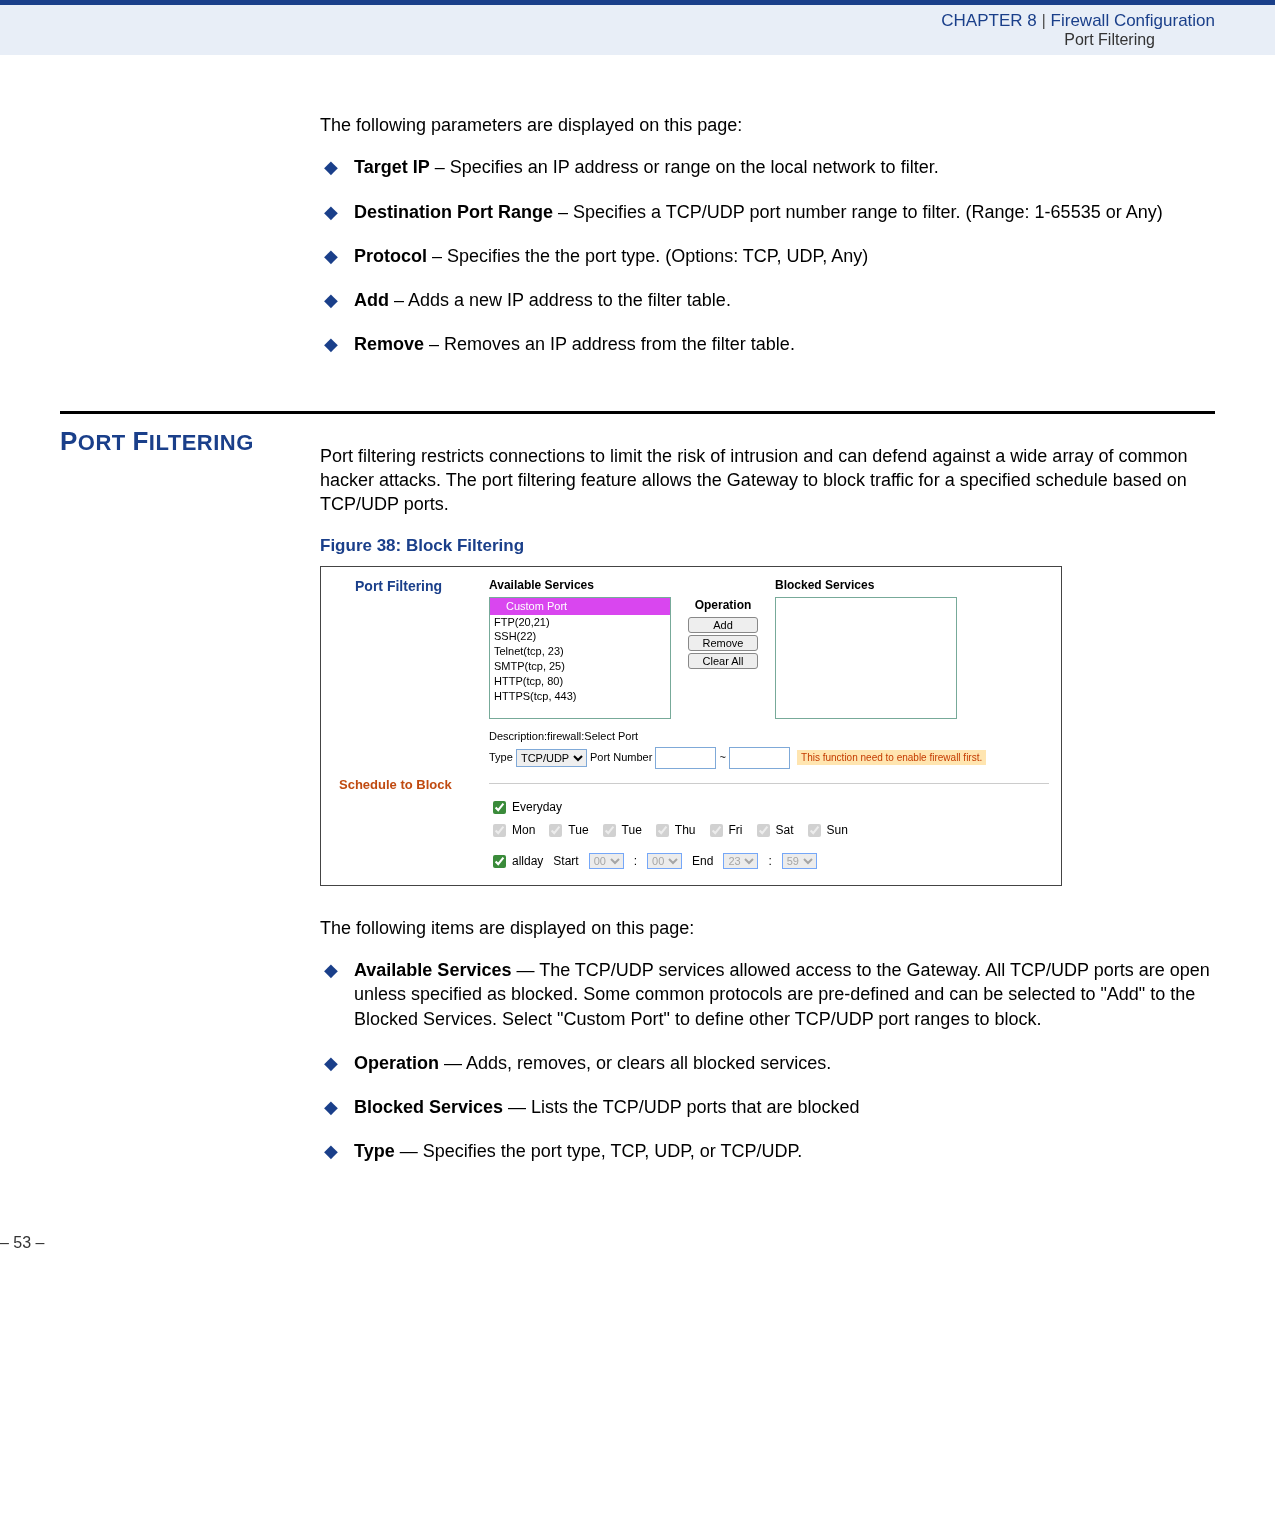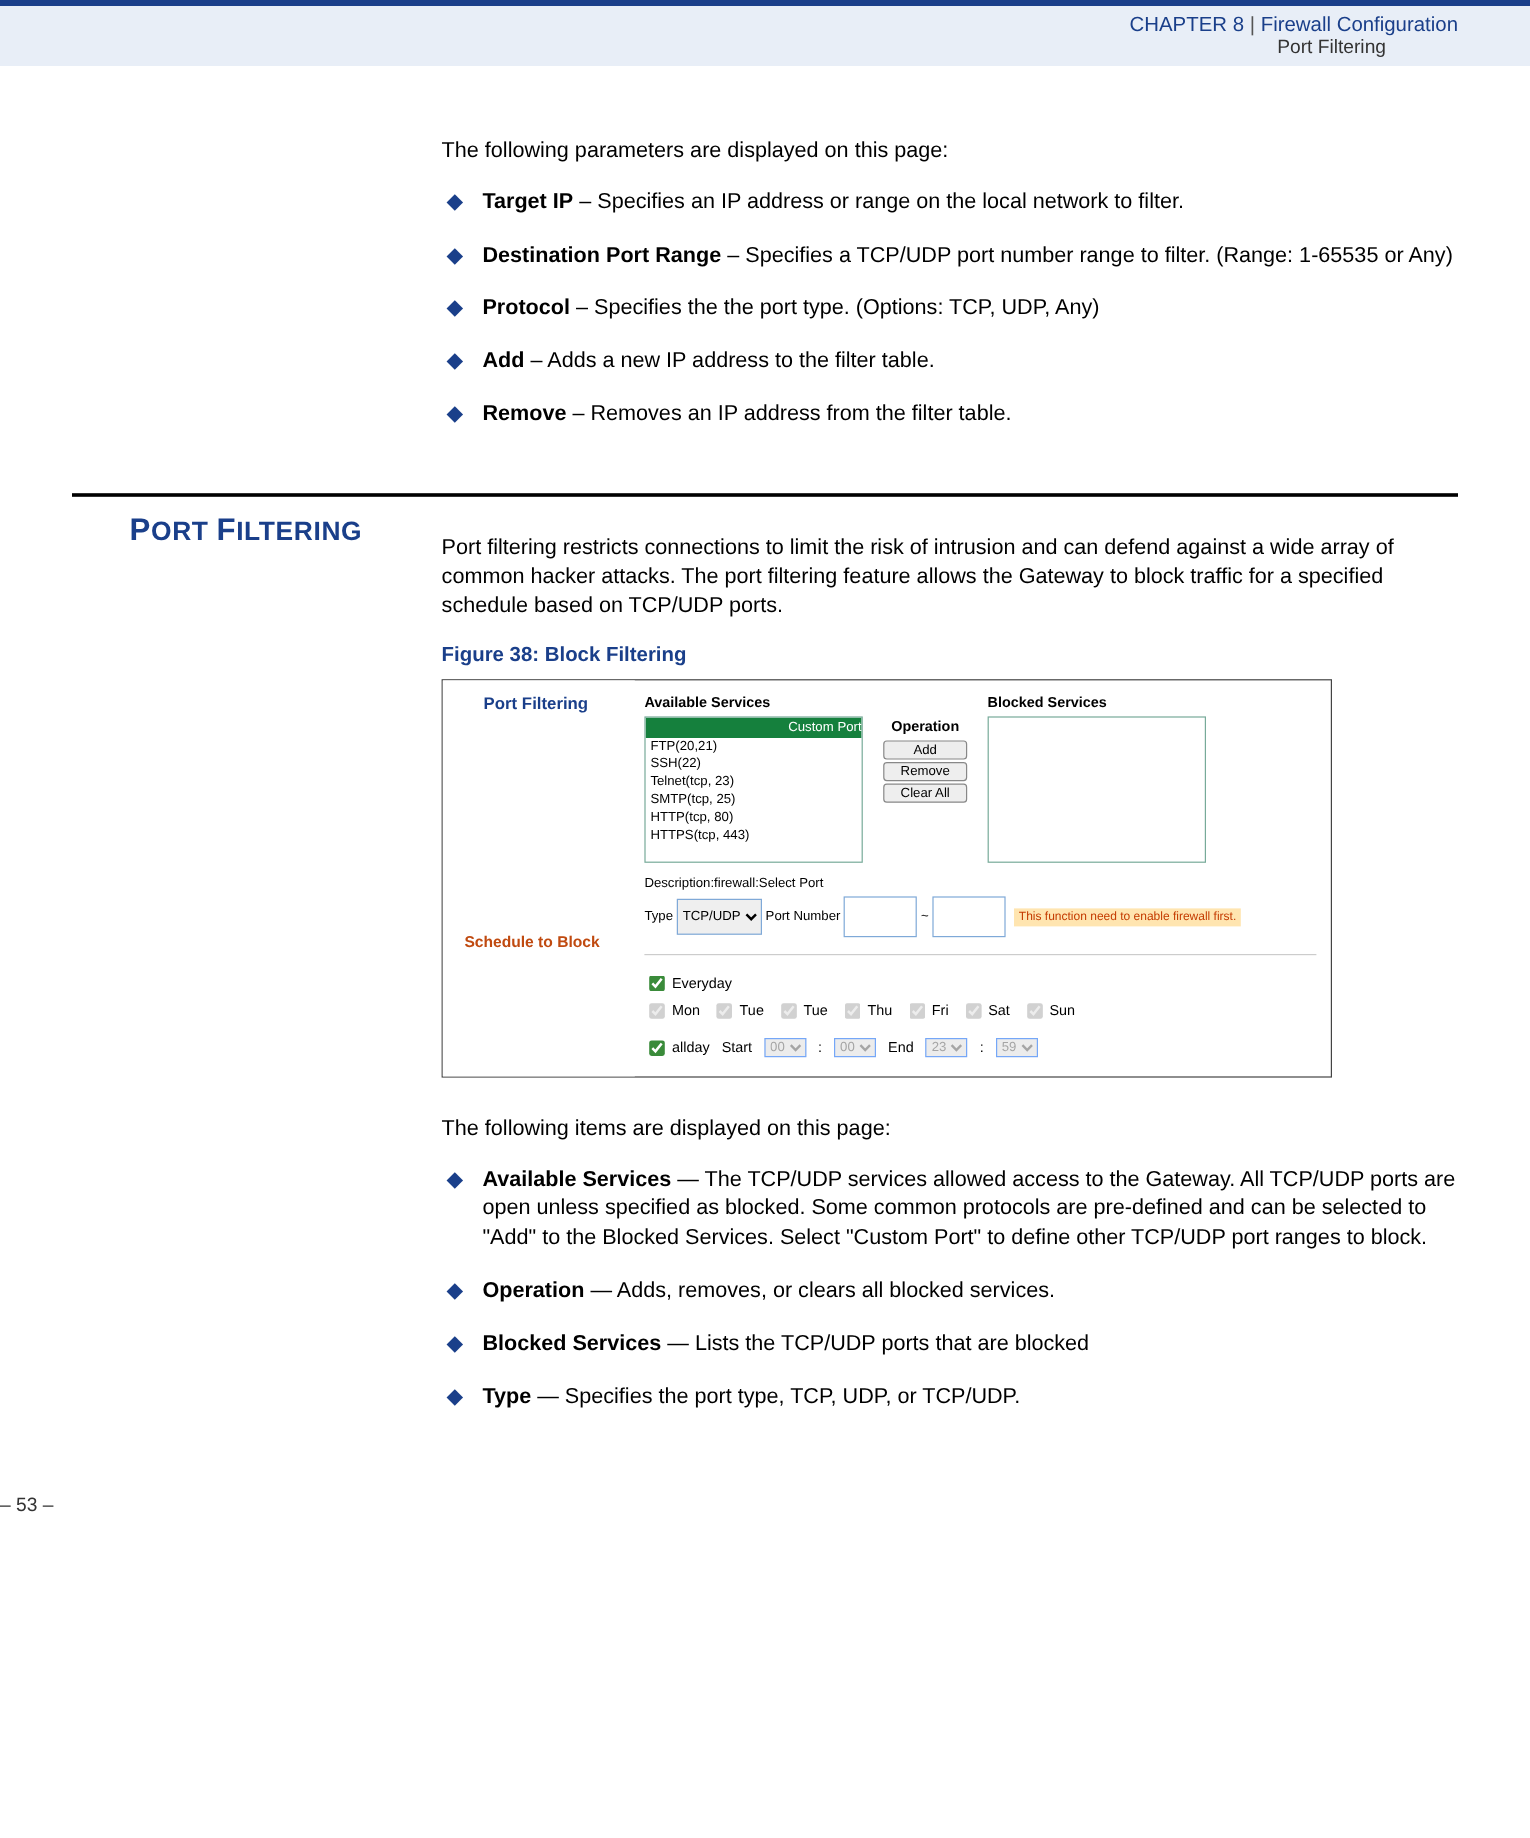--- a/index.html
+++ b/index.html
@@ -27,21 +27,20 @@
     text-align: right;
     padding-right: 60px;
     color: #333;
     font-size: 16px;
   }
   .page {
     padding: 40px 60px 20px 60px;
   }
   .two-col {
     display: flex;
-    margin-left: 48px;
   }
   .left-col {
     width: 260px;
     flex-shrink: 0;
   }
   .right-col {
     flex: 1;
     font-size: 18px;
     line-height: 1.35;
   }
@@ -125,24 +124,23 @@
   }
   .fig-listbox {
     border: 1px solid #7a9;
     width: 180px;
     height: 120px;
     font-size: 11px;
     overflow: hidden;
     background: #fff;
   }
   .fig-listbox .sel {
-    background: #15803d;
+    background: #d946ef;
     color: #fff;
-    padding: 1px 0;
-    text-align: right;
+    padding: 1px 16px;
   }
   .fig-listbox div { padding: 0 4px; }
   .fig-opcol { width: 80px; text-align: center; padding-top:20px;}
   .fig-opcol button {
     display: block;
     width: 70px;
     margin: 2px auto;
     font-size: 11px;
     border: 1px solid #888;
     background: #eee;
@@ -155,21 +153,21 @@
     height: 120px;
     background: #fff;
   }
   .fig-desc {
     margin-top: 10px;
     font-size: 11px;
   }
   .fig-desc select, .fig-desc input[type=text] {
     font-size: 11px;
     border: 1px solid #7fa9d8;
-    height: 30px;
+    height: 18px;
     vertical-align: middle;
   }
   .fig-desc input.pn { width: 55px; }
   .fig-warn {
     color: #c43b00;
     background: #ffe5b0;
     font-size: 10px;
     padding: 2px 4px;
     margin-left: 4px;
   }

